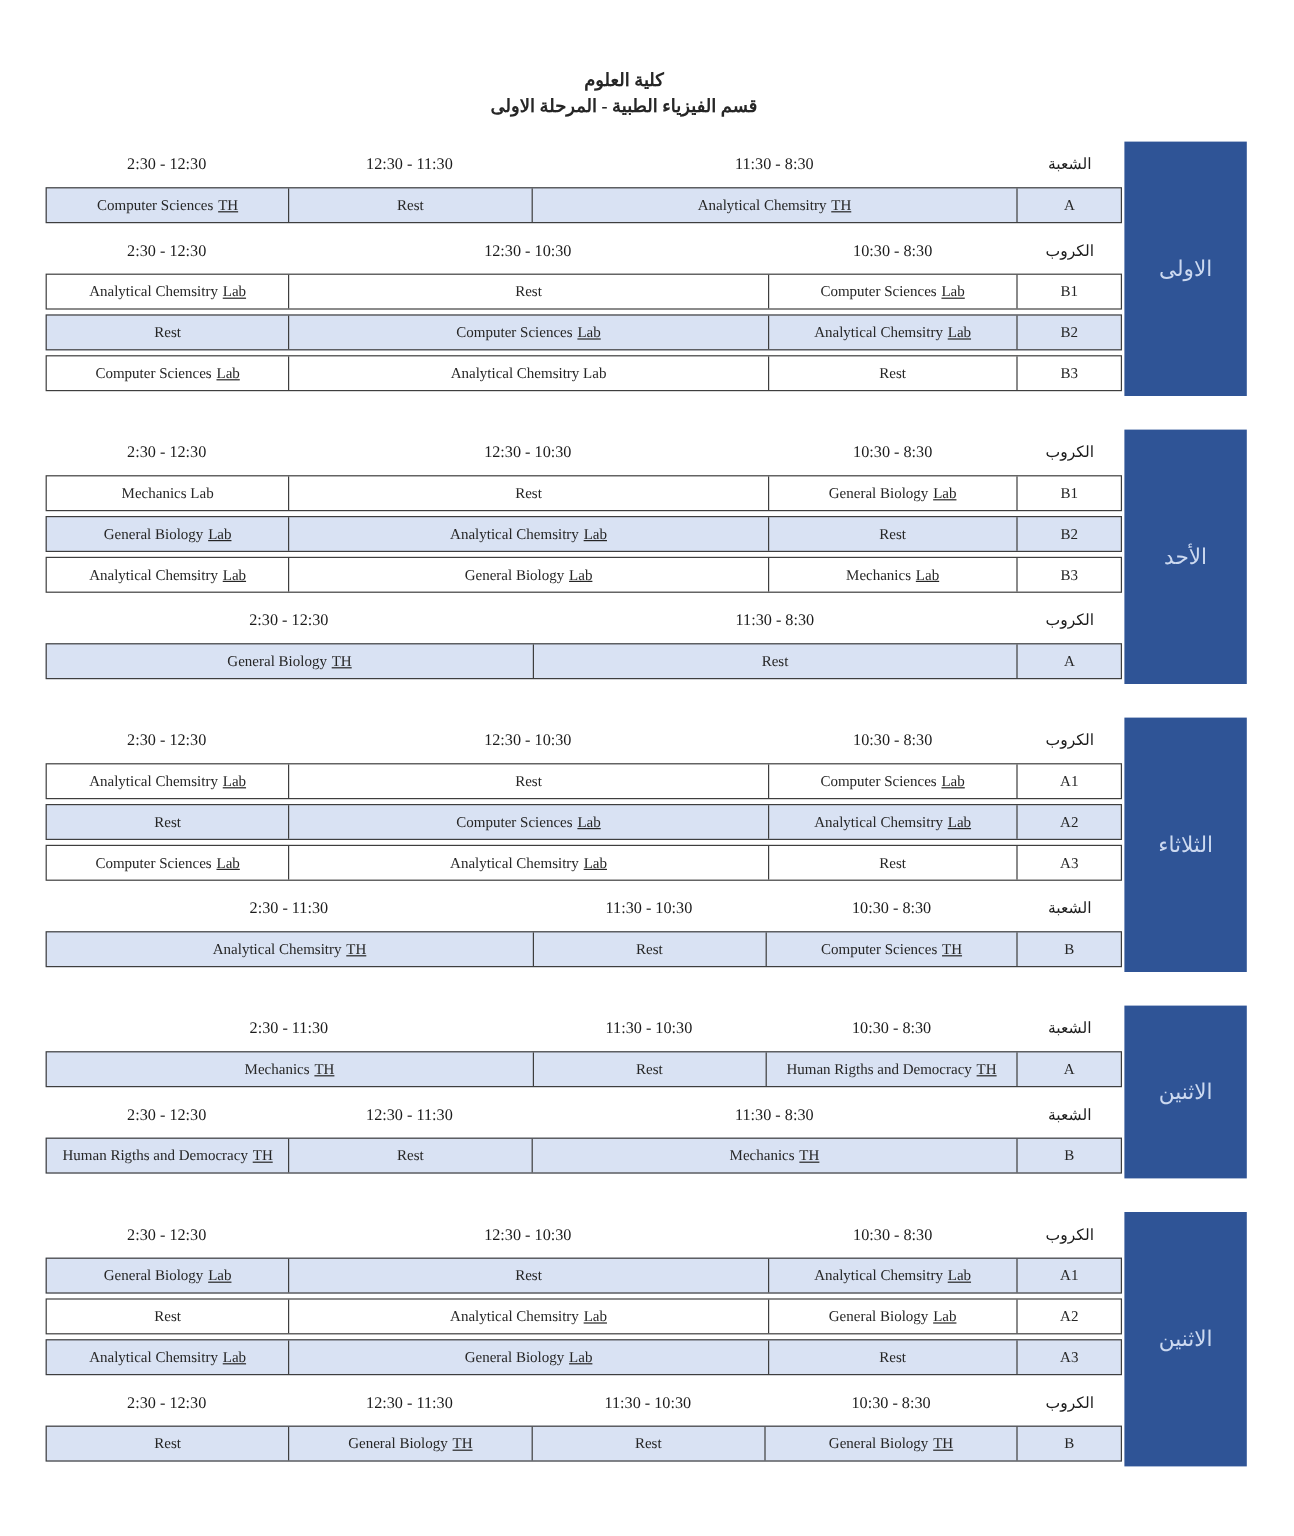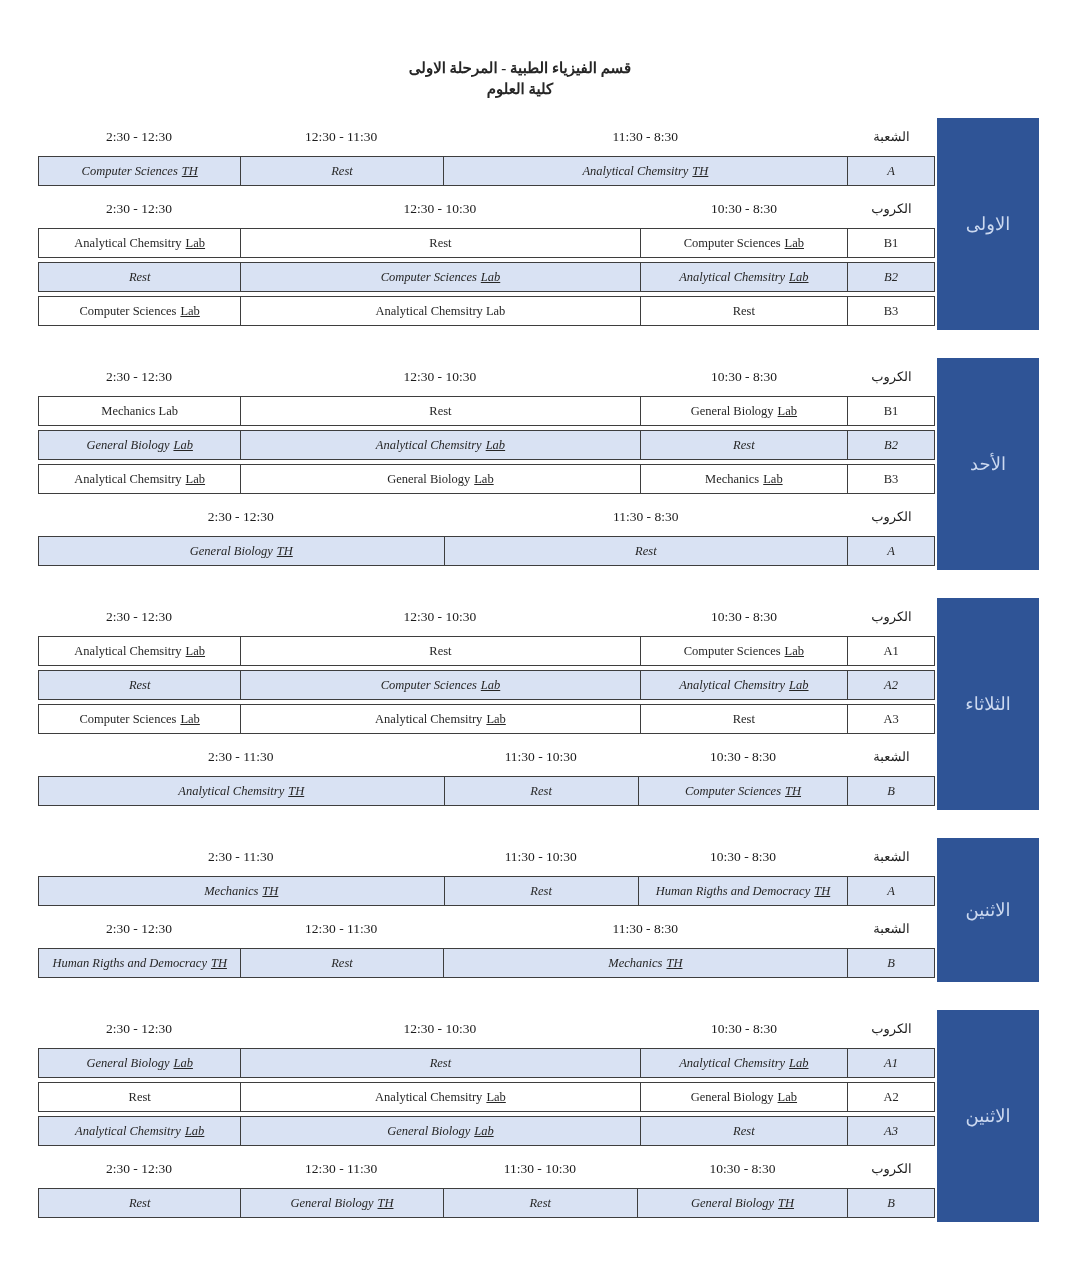--- a/index.html
+++ b/index.html
@@ -20,40 +20,40 @@
   .day-block{ display:flex; align-items:stretch; margin-top:28px; }
   .day-block.first{ margin-top:0; }
   .day-tables{ width:897px; }
   .header-row{ height:38px; display:flex; align-items:center; }
   .hcell{ text-align:center; font-size:13.5px; color:#1c1c1c; }
   .hcell.group-label{ direction:rtl; font-size:13px; }
   .data-row{
     height:30px; display:flex; border:1.6px solid var(--border);
     margin-bottom:4px; background:#ffffff;
   }
-  .data-row.shaded{ background:var(--shaded);font-style:italic; }
+  .data-row.shaded{ background:var(--shaded); }
   .cell{
     display:flex; align-items:center; justify-content:center;
     font-size:12.5px; overflow:hidden; white-space:nowrap;
   }
   .cell + .cell{ border-left:1.4px solid var(--border); }
   .suffix{ text-decoration:underline; margin-left:4px; }
   .day-bar{
     width:102px; margin-left:2px; background:var(--bar);
     display:flex; align-items:center; justify-content:center;
   }
   .day-name{ color:var(--bartext); font-size:18px; direction:rtl; }
 </style>
 </head>
 <body>
 
 <div class="page">
   <div class="titles">
+    <div class="title-line">كلية العلوم</div>
     <div class="title-line">قسم الفيزياء الطبية - المرحلة الاولى</div>
-    <div class="title-line">كلية العلوم</div>
   </div>
   <div id="schedule-days">
       <div class="day-block first">
         <div class="day-tables">
           <div class="header-row">
             <div class="hcell" style="width: 22.5%;">2:30 - 12:30</div>
             <div class="hcell" style="width: 22.6%;">12:30 - 11:30</div>
             <div class="hcell" style="width: 45.2%;">11:30 - 8:30</div>
             <div class="hcell group-label" style="width: 9.7%;">الشعبة</div>
           </div>

